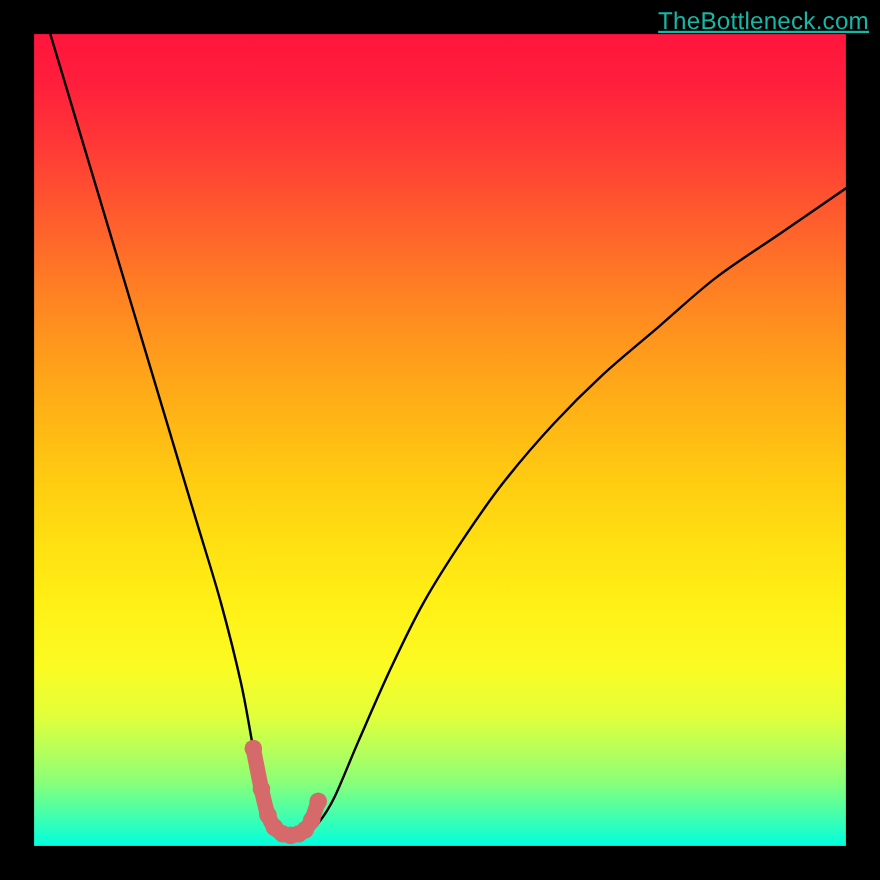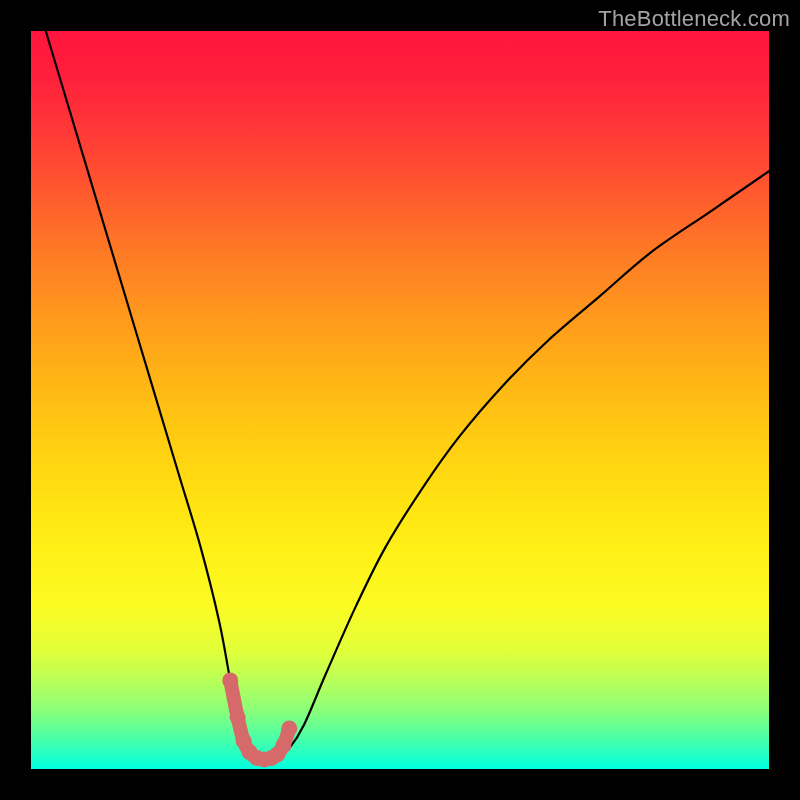--- a/index.html
+++ b/index.html
@@ -47,22 +47,23 @@
     inset: 0;
     width: 100%;
     height: 100%;
   }
   .watermark {
     position: absolute;
     top: 6px;
     right: 10px;
     font-family: Arial, Helvetica, sans-serif;
     font-size: 22px;
-    color: #a3a3a3;
+    color: #14b8a6;
     letter-spacing: 0.2px;
+    text-decoration: underline;
   }
 </style>
 </head>
 <body>
 
 <div class="stage">
   <div class="inner">
     <div class="gradient"></div>
     <svg class="curve" viewBox="0 0 738 738" preserveAspectRatio="none">
       <g>

